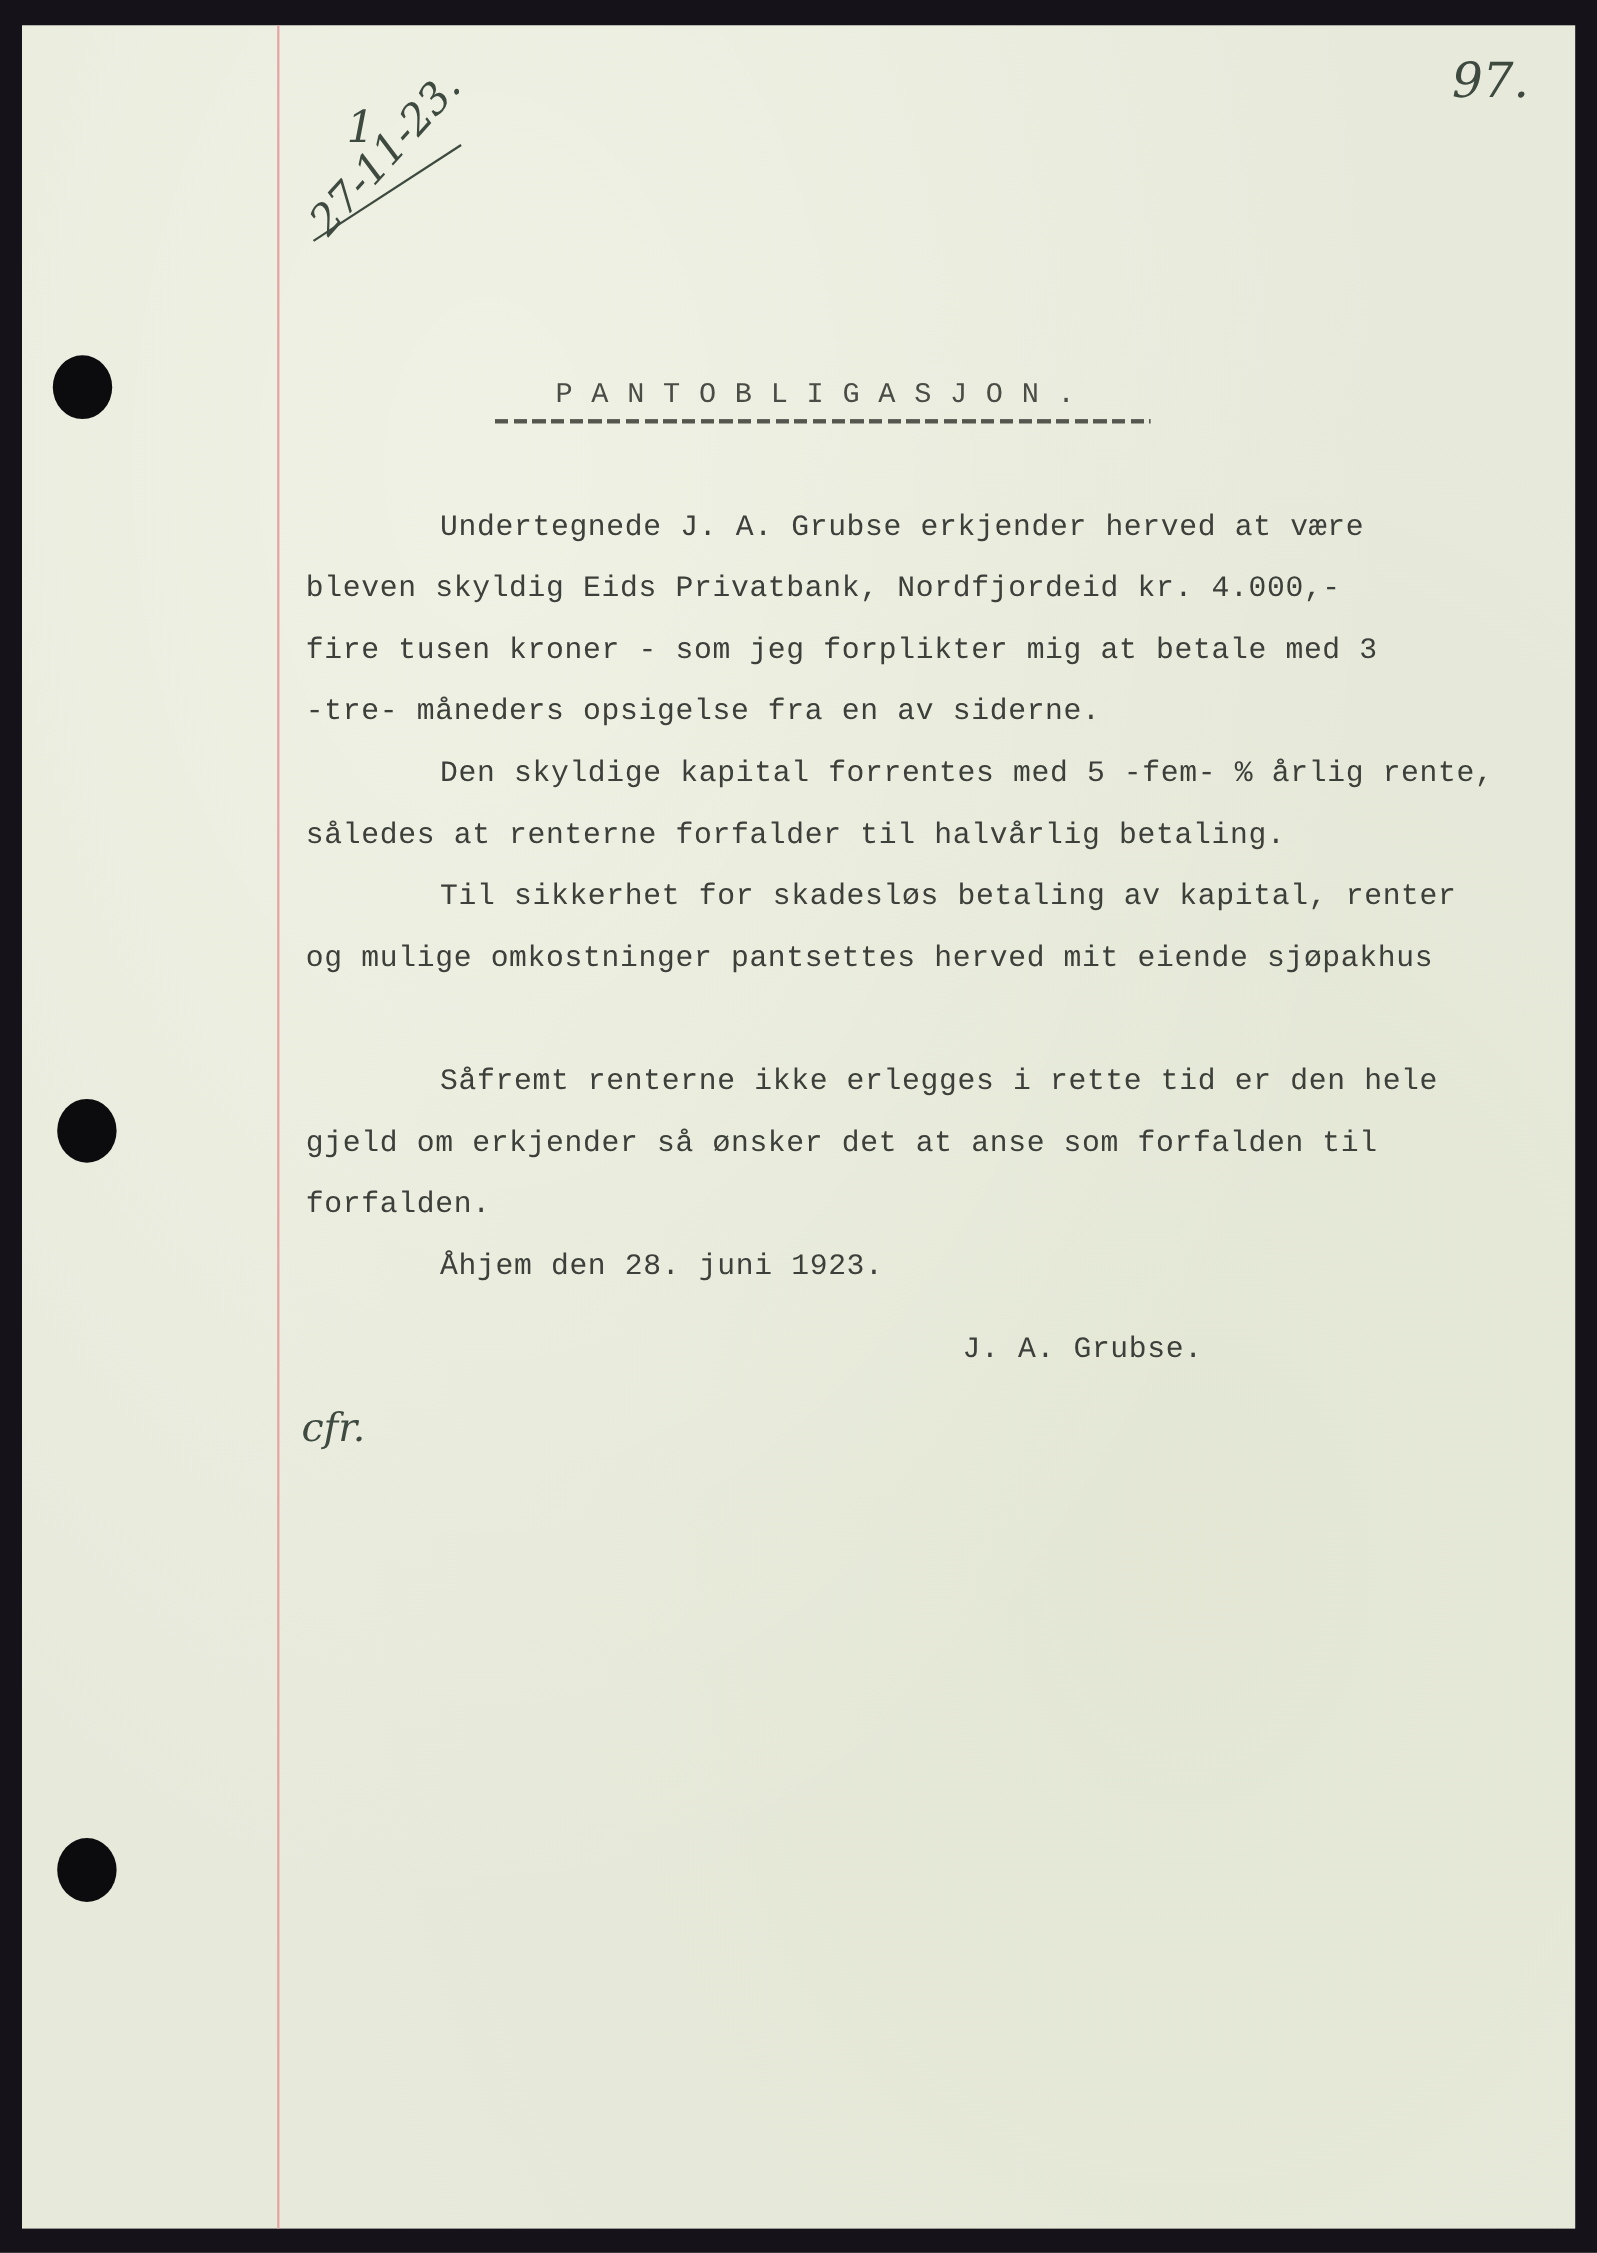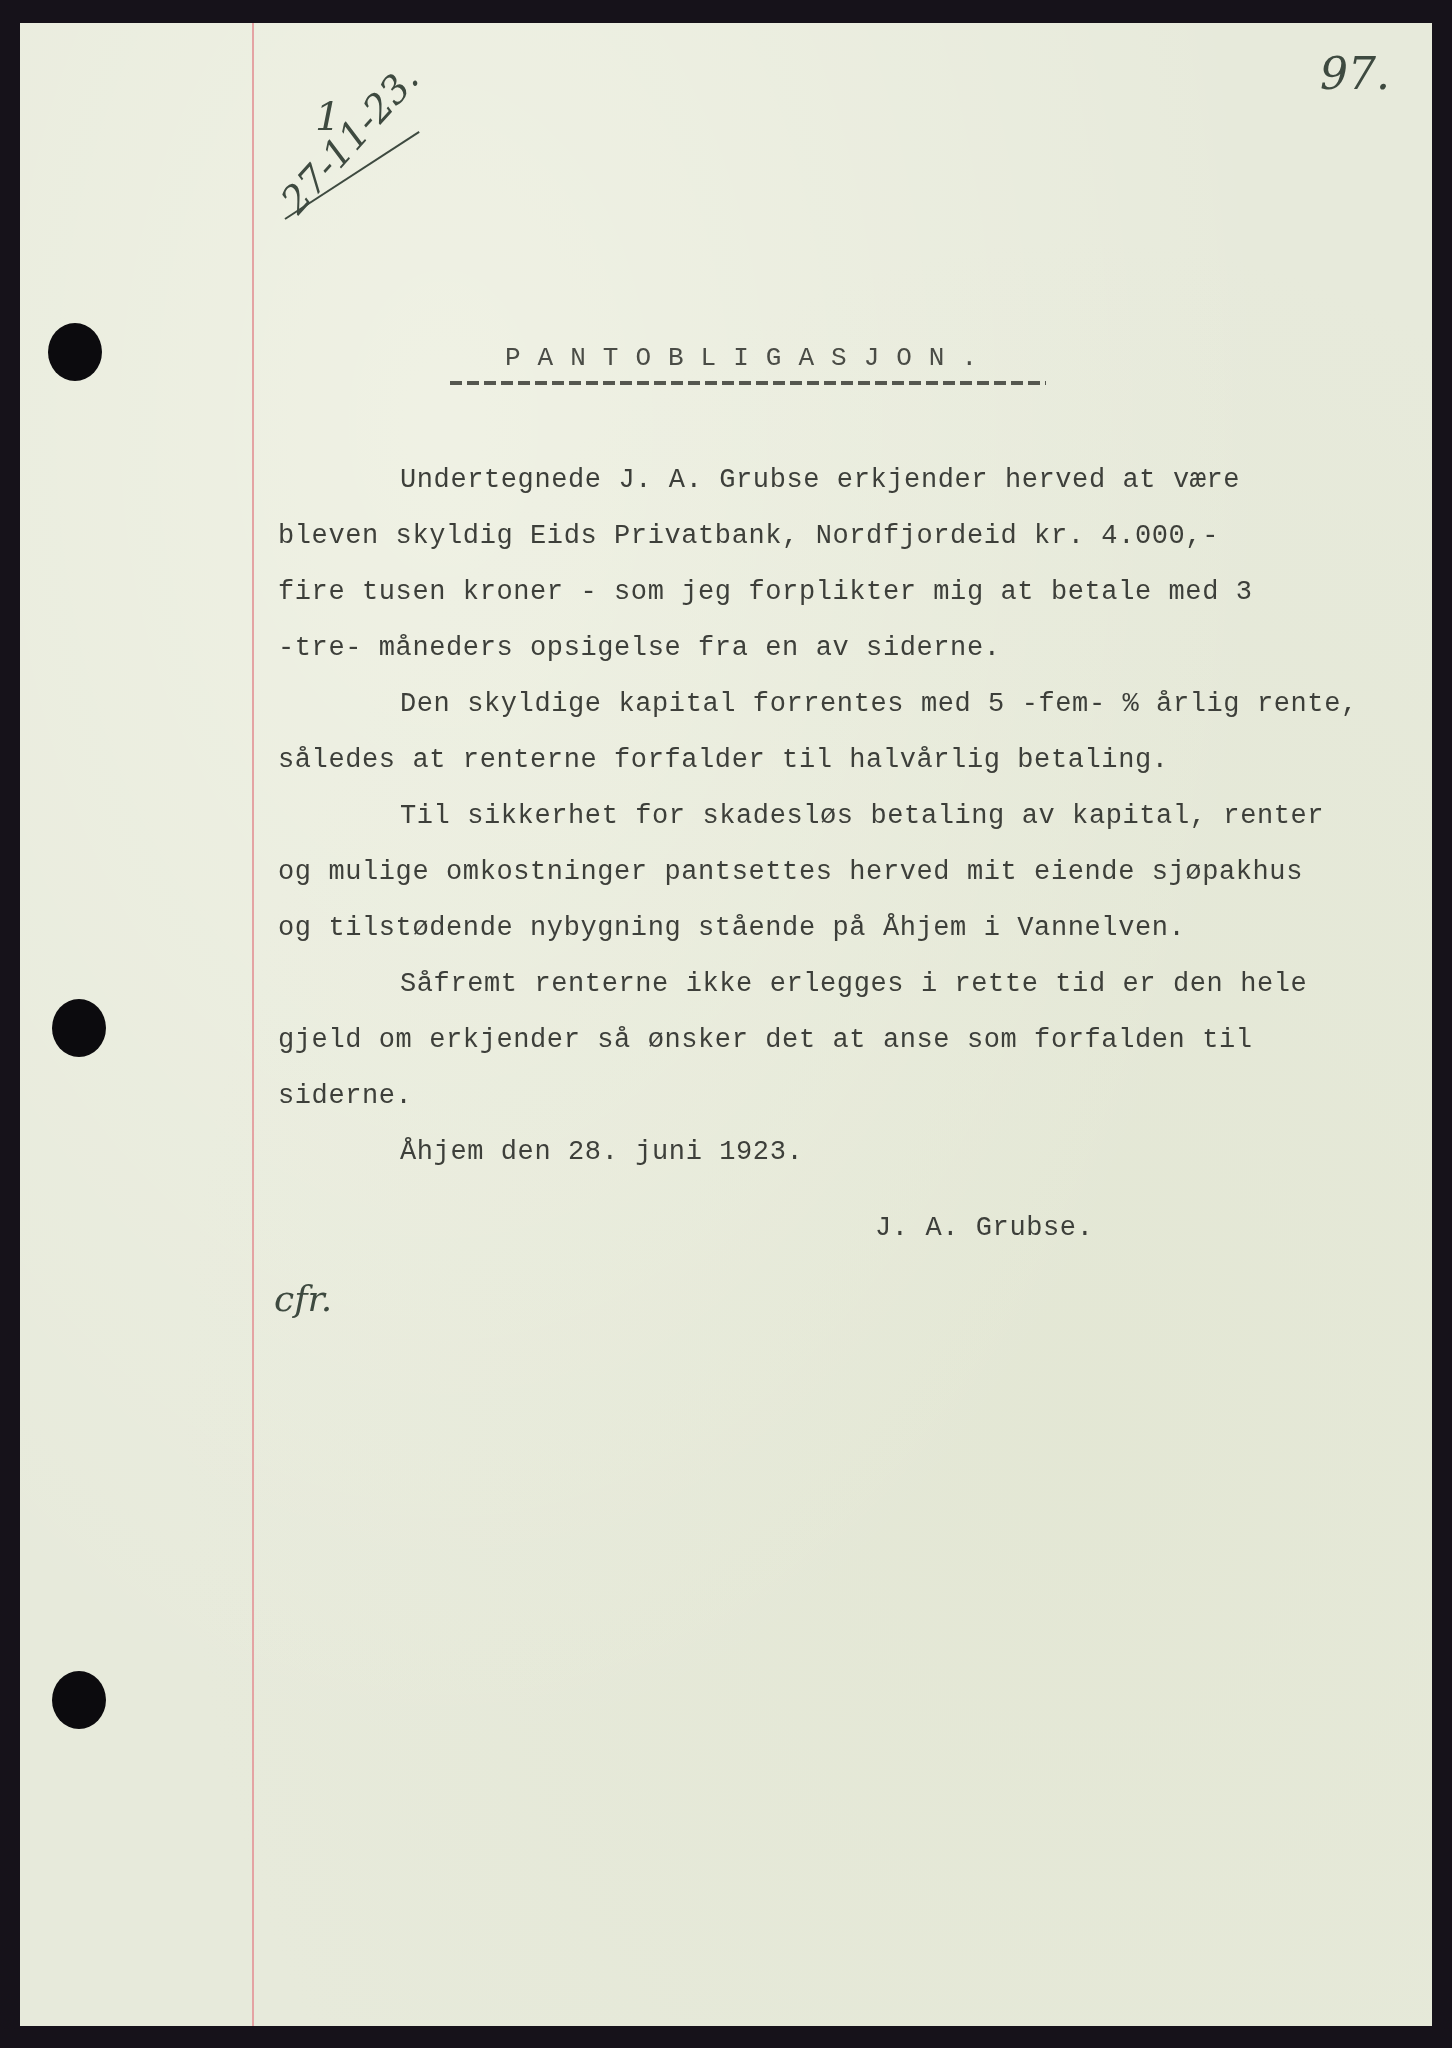--- a/index.html
+++ b/index.html
@@ -90,23 +90,22 @@
   <div class="typed" style="left:380px; top:442px;">Undertegnede J. A. Grubse erkjender herved at være</div>
   <div class="typed" style="left:258px; top:498px;">bleven skyldig Eids Privatbank, Nordfjordeid kr. 4.000,-</div>
   <div class="typed" style="left:258px; top:554px;">fire tusen kroner - som jeg forplikter mig at betale med 3</div>
   <div class="typed" style="left:258px; top:610px;">-tre- måneders opsigelse fra en av siderne.</div>
 
   <div class="typed" style="left:380px; top:666px;text-align:center;">Den skyldige kapital forrentes med 5 -fem- % årlig rente,</div>
   <div class="typed" style="left:258px; top:722px;">således at renterne forfalder til halvårlig betaling.</div>
 
   <div class="typed" style="left:380px; top:778px;">Til sikkerhet for skadesløs betaling av kapital, renter</div>
   <div class="typed" style="left:258px; top:834px;">og mulige omkostninger pantsettes herved mit eiende sjøpakhus</div>
-  <div class="typed" style="left:258px; top:890px;">og tilstødende nybygning stående på Åhjem i Vannelven.</div>
 
   <div class="typed" style="left:380px; top:946px;">Såfremt renterne ikke erlegges i rette tid er den hele</div>
   <div class="typed" style="left:258px; top:1002px;">gjeld om erkjender så ønsker det at anse som forfalden til</div>
-  <div class="typed" style="left:258px; top:1058px;">siderne.</div>
+  <div class="typed" style="left:258px; top:1058px;">forfalden.</div>
 
   <div class="typed" style="left:380px; top:1114px;">Åhjem den 28. juni 1923.</div>
   <div class="typed" style="left:855px; top:1190px;">J. A. Grubse.</div>
 
   <span class="hand initials">cfr.</span>
 </div>
 
 </body></html>

